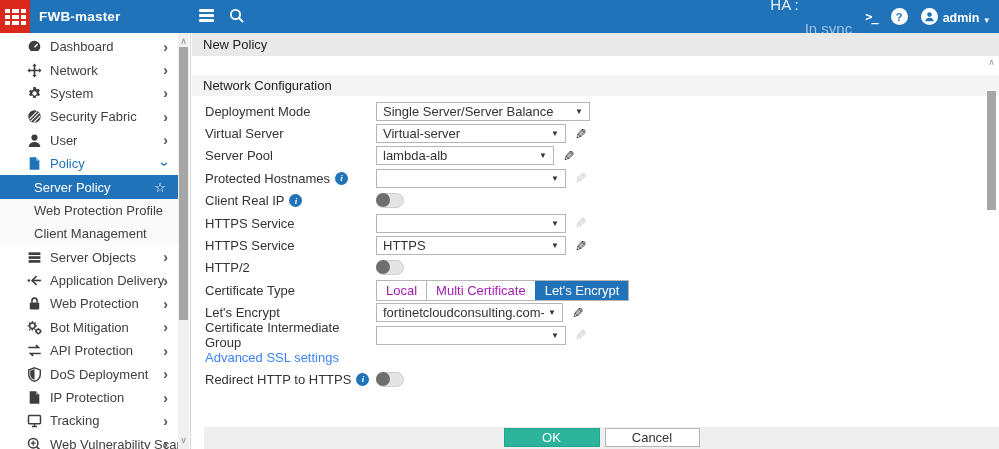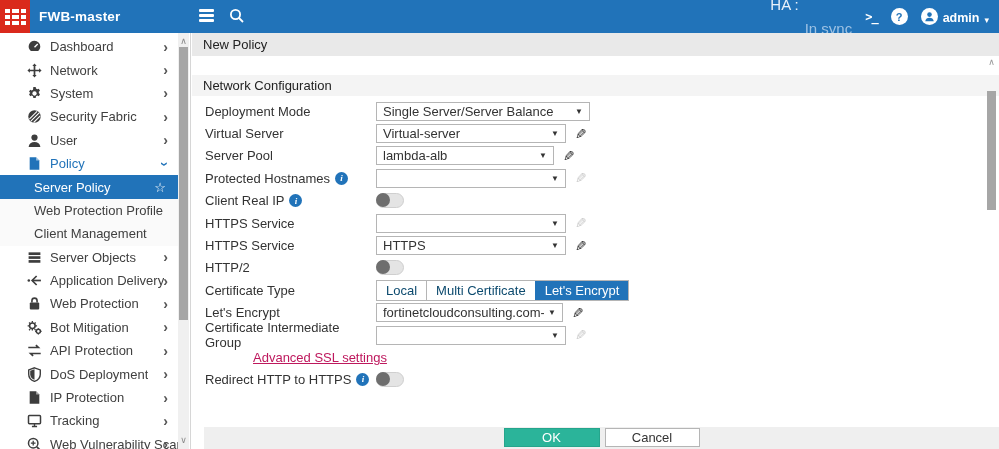--- a/index.html
+++ b/index.html
@@ -56,25 +56,25 @@
   .info-icon{width:13px;height:13px;border-radius:50%;background:#2173b9;color:#fff;font-size:9px;font-weight:bold;display:inline-flex;align-items:center;justify-content:center;font-family:"Liberation Serif",serif;font-style:italic;}
   .selectbox{height:19px;border:1px solid #b5b5b5;background:#fff;display:flex;align-items:center;box-sizing:border-box;padding:0 6px;cursor:pointer;}
   .selectbox .selval{flex:1;white-space:nowrap;overflow:hidden;color:#333;}
   .selectbox .selcaret{font-size:8px;color:#333;margin-left:4px;}
   .pencil{margin-left:9px;font-size:14px;line-height:1;transform:scaleX(-1);cursor:pointer;}
   .pencil.enabled{color:#1a1a1a;}
   .pencil.disabled{color:#c9c9c9;cursor:default;}
   .toggle{width:26px;height:13px;background:#e4e4e4;border:1px solid #cfcfcf;border-radius:8px;position:relative;cursor:pointer;}
   .toggle .knob{position:absolute;left:-1px;top:-1px;width:14px;height:14px;border-radius:50%;background:#6e6e6e;}
   .segmented{display:flex;height:19px;border:1px solid #b5b5b5;box-sizing:content-box;}
-  .segment{display:flex;align-items:center;padding:0 9px;border-left:1px solid #b5b5b5;background:#fff;color:#0c4a6e;cursor:pointer;white-space:nowrap;}
+  .segment{display:flex;align-items:center;padding:0 9px;border-left:1px solid #b5b5b5;background:#fff;color:#a21caf;cursor:pointer;white-space:nowrap;}
   .segment:first-child{border-left:none;}
   .segment.selected{background:#2173b9;color:#fff;border-left-color:#2173b9;}
   .link-row{padding:4px 0 3px 13px;height:15px;}
-  .adv-link{color:#be185d;text-decoration:underline;cursor:pointer;margin-left:48px;}
+  .adv-link{color:#3b82f6;cursor:pointer;}
   .content-scrollbar{position:absolute;top:25px;right:2px;width:11px;bottom:24px;}
   .content-scroll-thumb{position:absolute;left:1px;width:9px;top:33px;height:119px;background:#a6a6a6;}
   .footer{position:absolute;left:12px;right:0;bottom:0;height:22px;background:#efefef;display:flex;align-items:flex-start;justify-content:center;gap:5px;padding-top:1px;box-sizing:border-box;}
   .btn{height:19px;font-size:13px;font-family:"Liberation Sans",sans-serif;display:flex;align-items:center;justify-content:center;cursor:pointer;box-sizing:border-box;}
   .btn-ok{width:96px;background:#2bb49a;border:1px solid #25a58c;color:#fff;}
   .btn-cancel{width:95px;background:#fff;border:1px solid #b5b5b5;color:#333;}
   svg{display:block;}
 </style>
 </head>
 <body>

